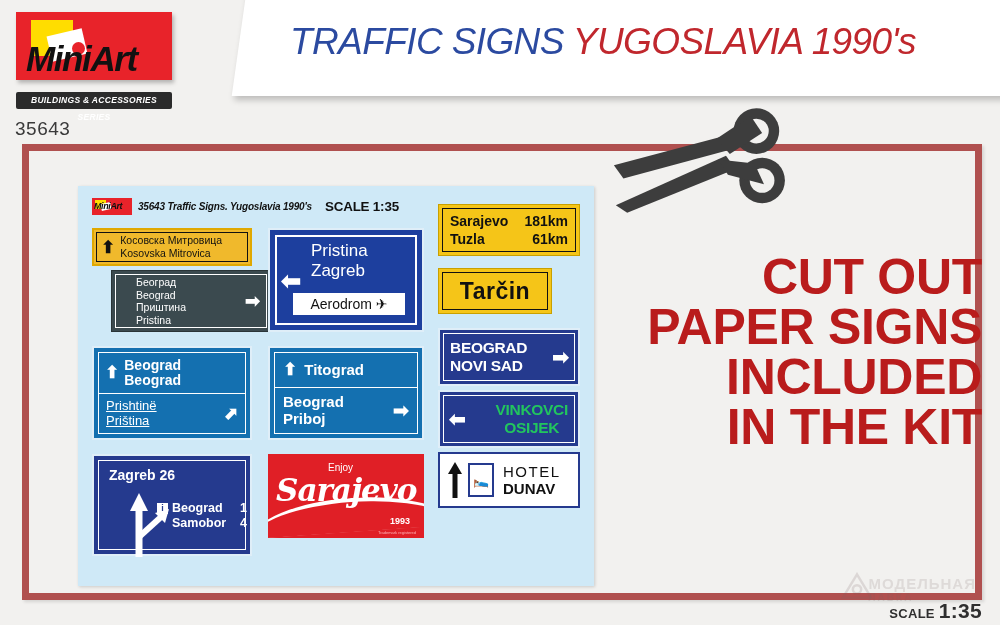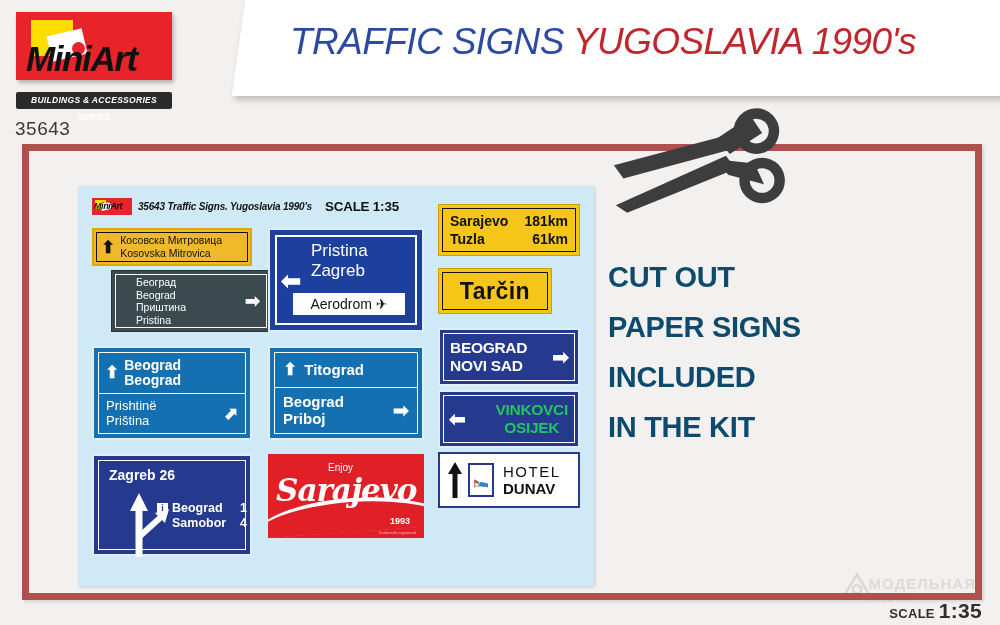--- a/index.html
+++ b/index.html
@@ -161,21 +161,21 @@
   #sign-beograd-prishtine {
     left: 14px; top: 160px; width: 160px; height: 94px;
     background: #1470b0; border: 2px solid #dfeef8; padding: 4px;
   }
   #sign-beograd-prishtine .inner { border: 1.6px solid #fff; width: 100%; height: 100%; display: flex; flex-direction: column; }
   #sign-beograd-prishtine .top {
     flex: 1; border-bottom: 1.6px solid #fff; display: flex; align-items: center; gap: 5px; padding-left: 6px;
   }
   #sign-beograd-prishtine .bot { flex: 1; display: flex; align-items: center; justify-content: space-between; padding: 0 7px; }
   #sign-beograd-prishtine .lines { font-size: 14px; font-weight: bold; color: #fff; line-height: 15px; }
-  #sign-beograd-prishtine .lines2 { font-size: 13px; color: #fff; line-height: 15px; }
+  #sign-beograd-prishtine .lines2 { font-size: 13px; color: #fff; line-height: 15px; text-decoration: underline; }
 
   
   #sign-titograd {
     left: 190px; top: 160px; width: 156px; height: 94px;
     background: #1470b0; border: 2px solid #dfeef8; padding: 4px;
   }
   #sign-titograd .inner { border: 1.6px solid #fff; width: 100%; height: 100%; display: flex; flex-direction: column; }
   #sign-titograd .top { flex: .85; border-bottom: 1.6px solid #fff; display: flex; align-items: center; gap: 7px; padding-left: 8px; }
   #sign-titograd .bot { flex: 1.15; display: flex; align-items: center; justify-content: space-between; padding: 0 8px; }
   #sign-titograd .t1 { font-size: 15px; font-weight: bold; color: #fff; }
@@ -248,22 +248,22 @@
   #sign-hotel .names { font-size: 15px; font-weight: bold; color: #111; line-height: 17px; padding-left: 4px; }
   #sign-hotel .names .h { font-weight: normal; letter-spacing: 1.5px; }
 
   
   .ar { font-weight: bold; line-height: 1; }
 
   
   #scissors { position: absolute; left: 612px; top: 106px; width: 190px; height: 110px; }
   #cta {
     position: absolute; left: 608px; top: 252px; width: 374px;
-    text-align: left; color: #0c4a6e;
-    font-size: 29px; font-weight: bold; line-height: 50px; letter-spacing: -.3px;
+    text-align: right; color: #b91c1c;
+    font-size: 50px; font-weight: bold; line-height: 50px; letter-spacing: -.3px;
   }
 
   
   #bottom-scale {
     position: absolute; right: 18px; bottom: 2px;
     font-size: 13px; font-weight: bold; color: #2f2f2f; letter-spacing: .3px;
   }
   #bottom-scale .num { font-size: 21px; }
   #watermark {
     position: absolute; right: 24px; bottom: 22px;

